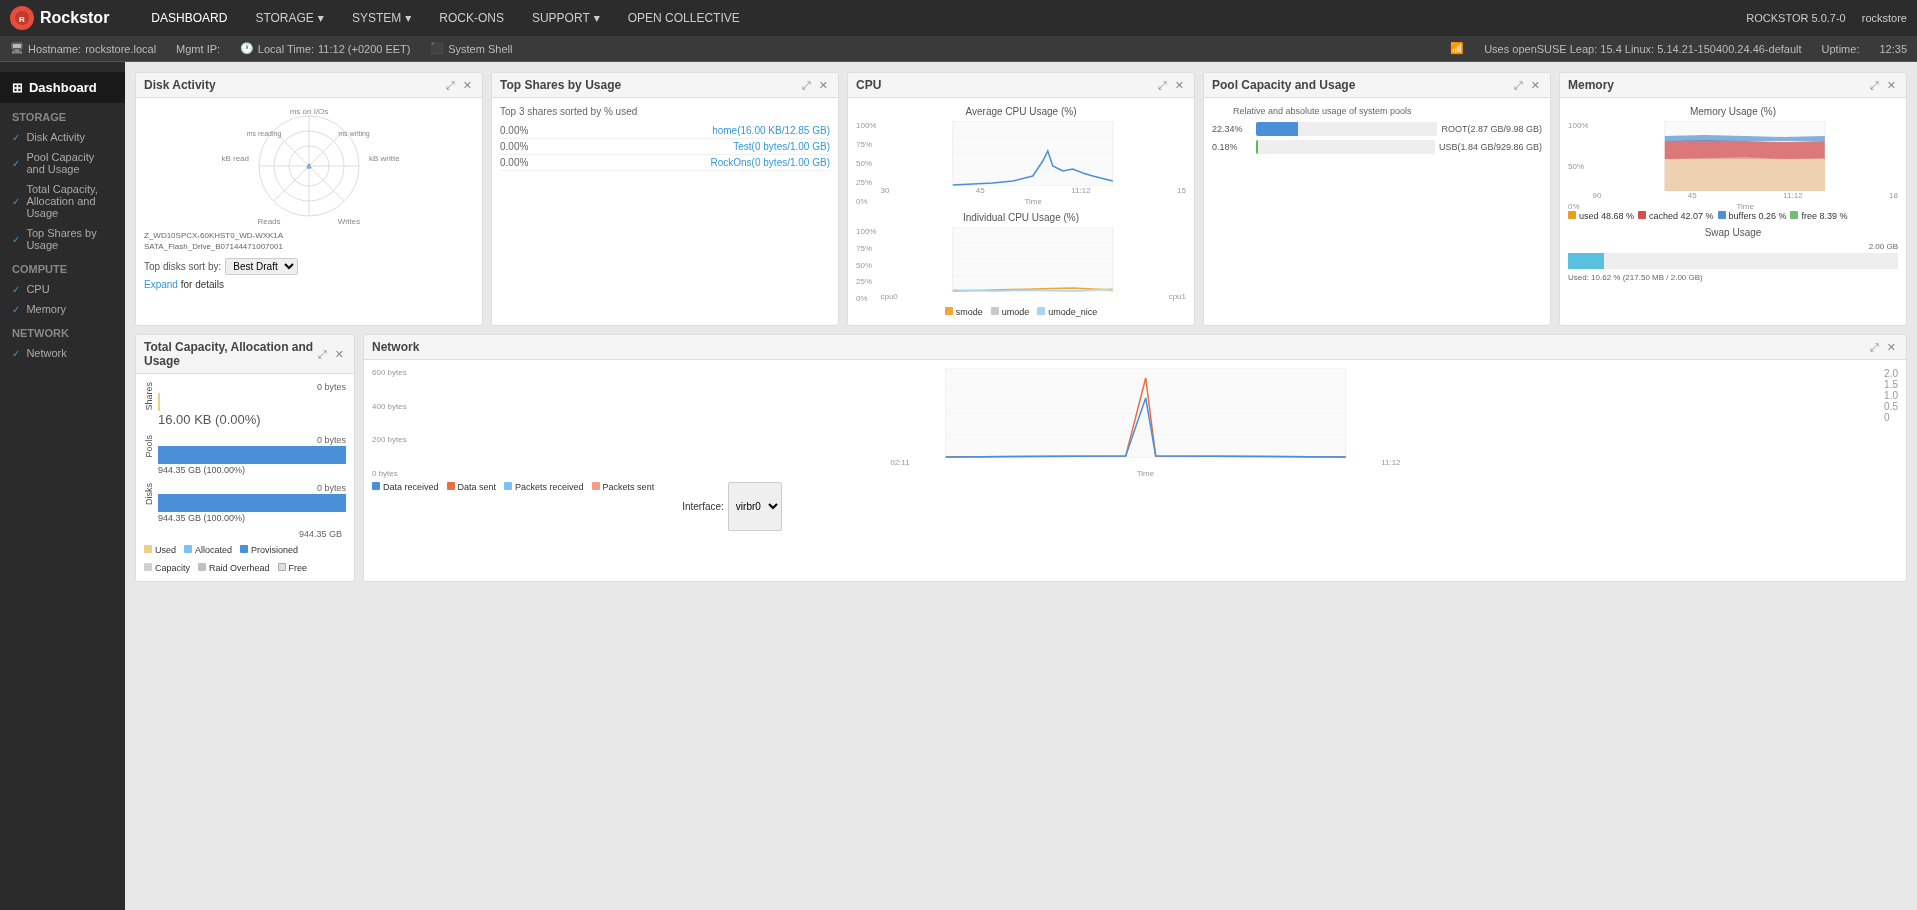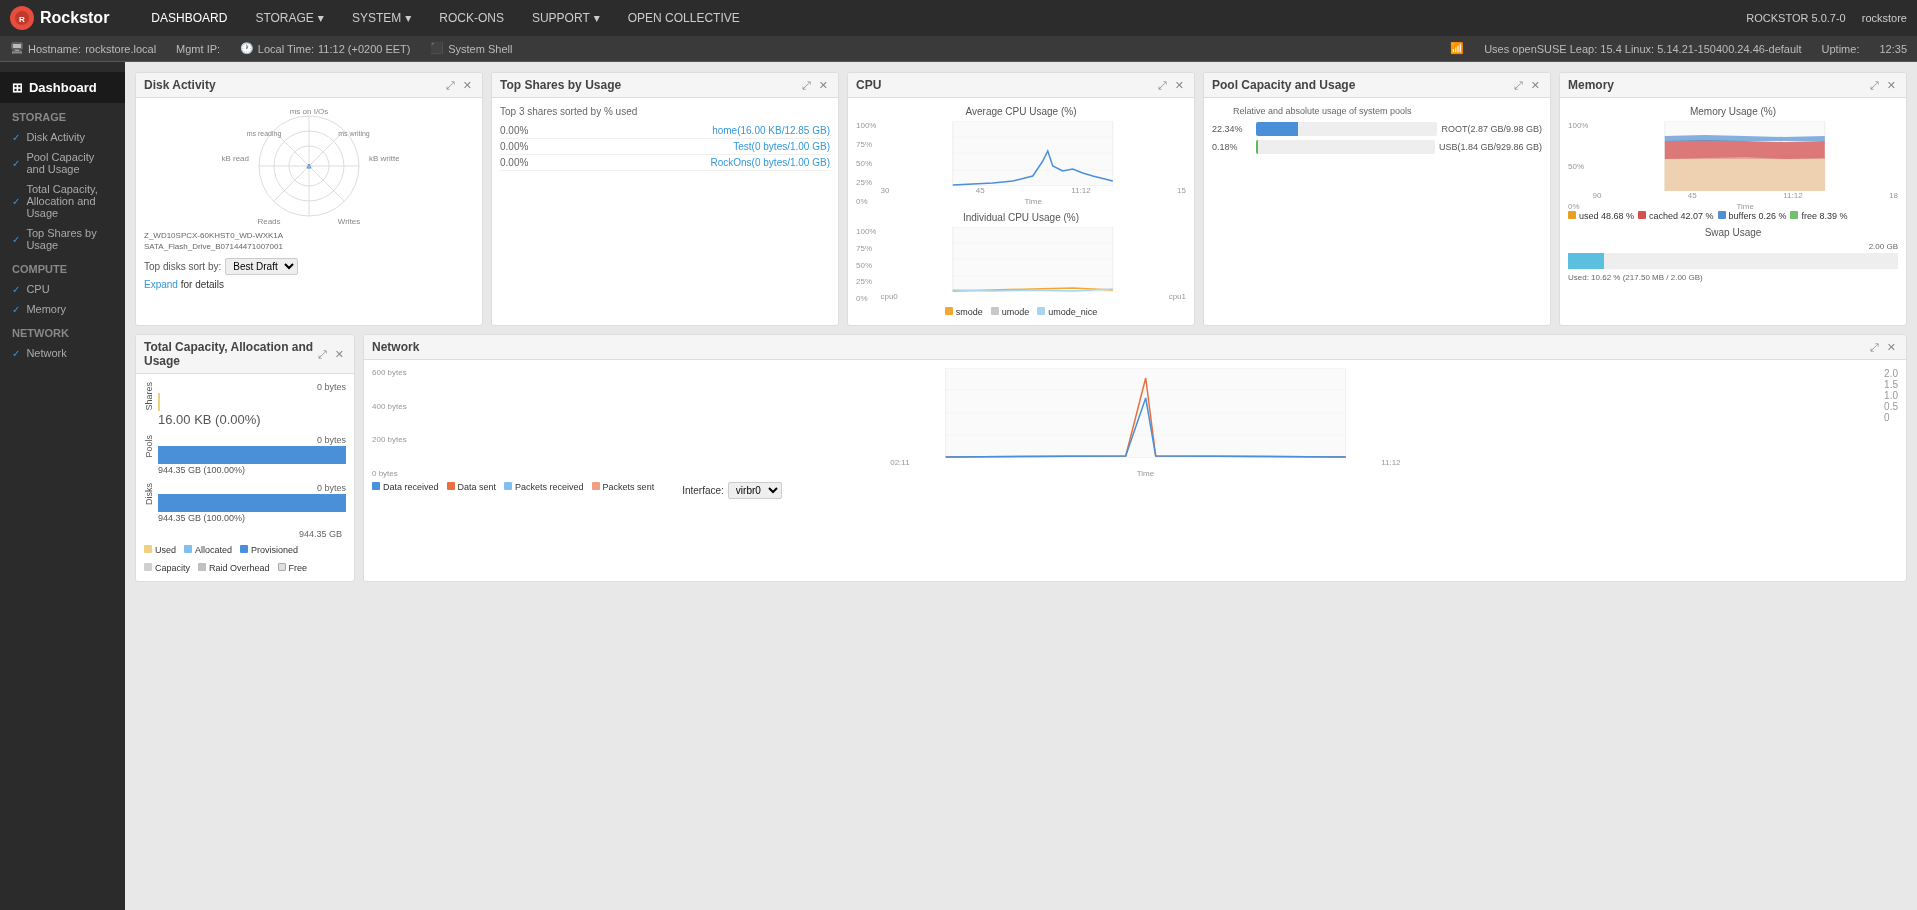--- a/index.html
+++ b/index.html
@@ -278,21 +278,21 @@
       margin-bottom: 4px;
     }
     .net-interface {
       display: flex;
       align-items: center;
       gap: 4px;
       font-size: 10px;
     }
     .interface-select {
       font-size: 10px;
-      padding: 1px 3px;
+      padding: 17px 3px;
       border: 1px solid #ccc;
       border-radius: 2px;
     }
     .cap-legend {
       display: flex;
       flex-wrap: wrap;
       gap: 8px;
       font-size: 9px;
       margin-top: 6px;
     }

